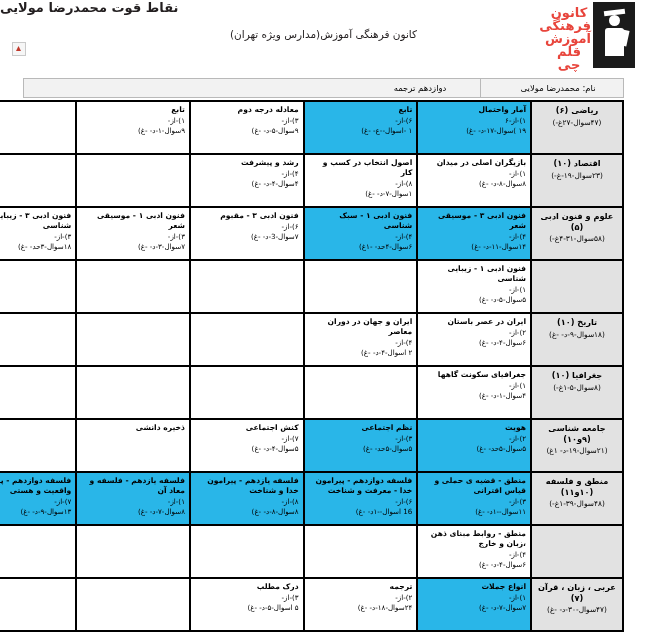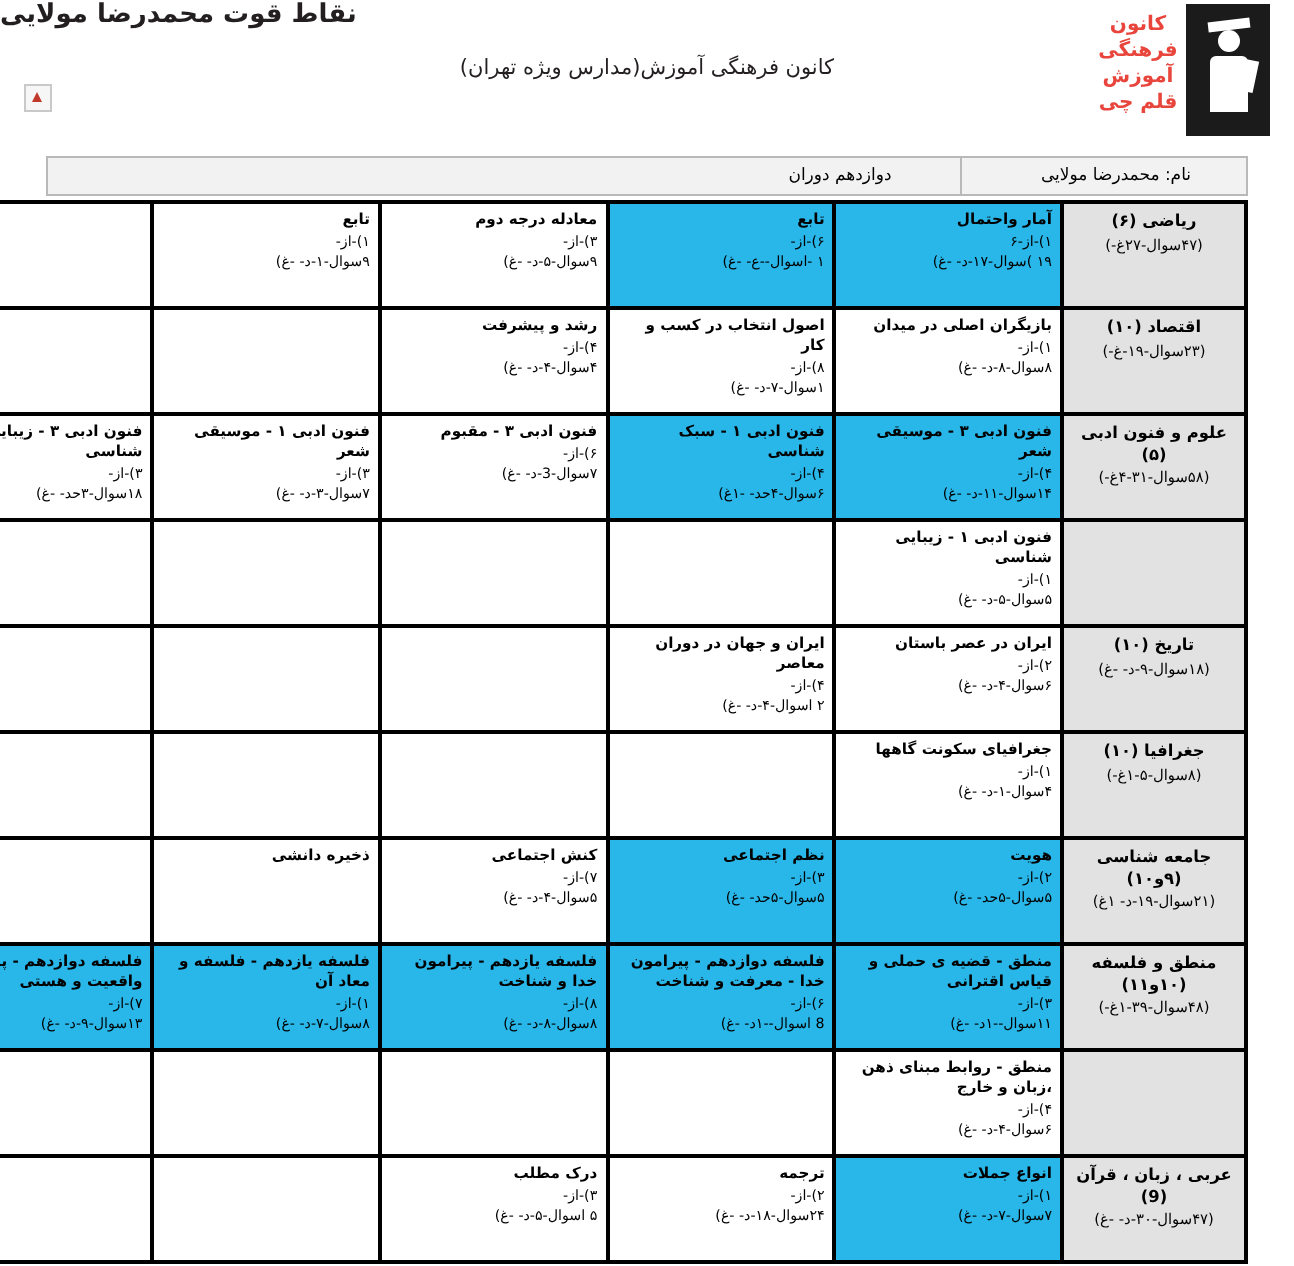--- a/index.html
+++ b/index.html
@@ -72,21 +72,21 @@
     top: 22px; right: 0px;
     width: 7px; height: 16px;
     background: #ffffff;
     transform: rotate(12deg);
   }
   .logo-text {
     position: absolute;
     top: 4px; right: 44px;
     width: 44px;
     text-align: center;
-    font-size: 10px;
+    font-size: 13px;
     line-height: 13px;
     color: #e8453c;
     font-weight: bold;
   }
   .logo-text .l2 { color: #e8453c; }
   .logo-text .l4 { color: #e8453c; }
 
   .title-main {
     text-align: left;
     font-size: 13px;
@@ -204,21 +204,21 @@
     </div>
   </div>
 
   <div class="title-main">نقاط قوت محمدرضا مولایی</div>
   <div class="title-sub">کانون فرهنگی آموزش(مدارس ویژه تهران)</div>
   <div class="broken-img"></div>
 </div>
 
 <div class="info-bar">
   <div class="info-cell info-name">نام: محمدرضا مولایی</div>
-  <div class="info-cell info-grade">دوازدهم دوران</div>
+  <div class="info-cell info-grade">دوازدهم ترجمه</div>
 </div>
 
 <table class="grid">
   <tbody id="grid-body">
       <tr>
         <td class="subject">
           <span class="s-name">ریاضی (۶)</span>
           <span class="s-meta">(۴۷سوال-۲۷غ-)</span>
         </td>
         <td class="cell cyan">
@@ -374,21 +374,21 @@
           <span class="s-meta">(۴۸سوال-۳۹-۱غ-)</span>
         </td>
         <td class="cell cyan">
           <div class="c-title">منطق - قضیه ی حملی و قیاس اقترانی</div>
           <div class="c-line">۳)-از-</div>
           <div class="c-line">۱۱سوال--۱د- -غ)</div>
         </td>
         <td class="cell cyan">
           <div class="c-title">فلسفه دوازدهم - پیرامون خدا - معرفت و شناخت</div>
           <div class="c-line">۶)-از-</div>
-          <div class="c-line">8 اسوال--۱د- -غ)</div>
+          <div class="c-line">16 اسوال--۱د- -غ)</div>
         </td>
         <td class="cell cyan">
           <div class="c-title">فلسفه یازدهم - پیرامون خدا و شناخت</div>
           <div class="c-line">۸)-از-</div>
           <div class="c-line">۸سوال-۸-د- -غ)</div>
         </td>
         <td class="cell cyan">
           <div class="c-title">فلسفه یازدهم - فلسفه و معاد آن</div>
           <div class="c-line">۱)-از-</div>
           <div class="c-line">۸سوال-۷-د- -غ)</div>
@@ -406,21 +406,21 @@
           <div class="c-line">۴)-از-</div>
           <div class="c-line">۶سوال-۴-د- -غ)</div>
         </td>
         <td class="cell empty"></td>
         <td class="cell empty"></td>
         <td class="cell empty"></td>
         <td class="cell empty"></td>
       </tr>
       <tr>
         <td class="subject">
-          <span class="s-name">عربی ، زبان ، قرآن (9)</span>
+          <span class="s-name">عربی ، زبان ، قرآن (۷)</span>
           <span class="s-meta">(۴۷سوال-۳۰-د- -غ)</span>
         </td>
         <td class="cell cyan">
           <div class="c-title">انواع جملات</div>
           <div class="c-line">۱)-از-</div>
           <div class="c-line">۷سوال-۷-د- -غ)</div>
         </td>
         <td class="cell ">
           <div class="c-title">ترجمه</div>
           <div class="c-line">۲)-از-</div>

